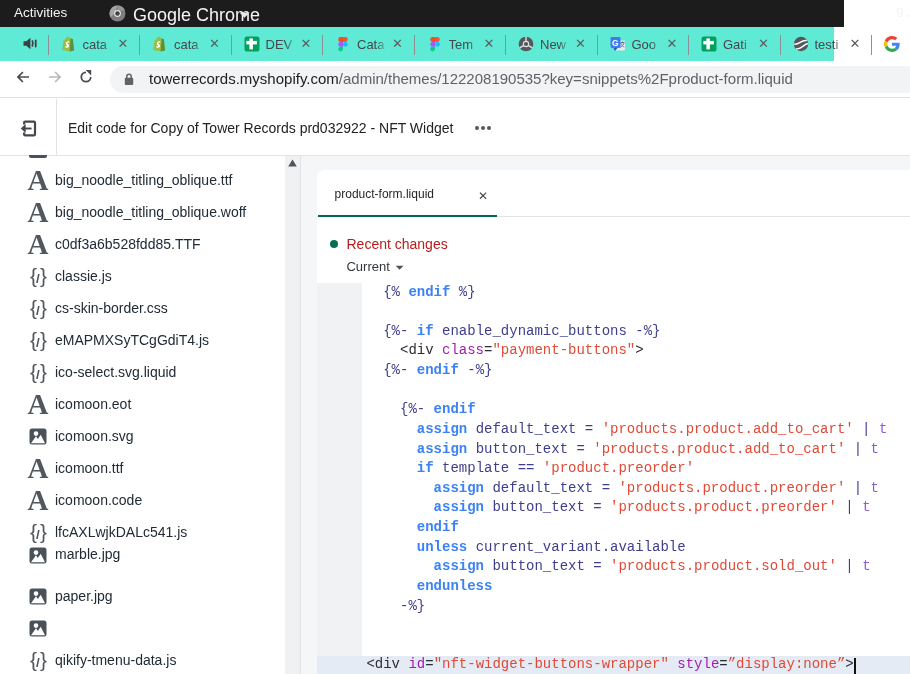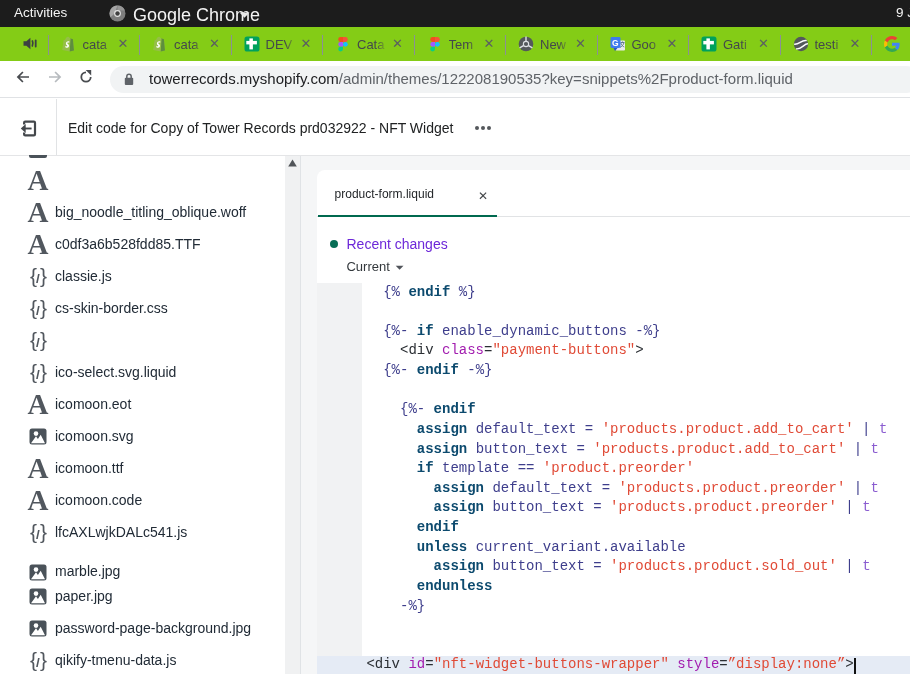--- a/index.html
+++ b/index.html
@@ -1,25 +1,25 @@
 <!DOCTYPE html>
 <html><head>
 <meta charset="utf-8">
 <style>
   * { margin:0; padding:0; box-sizing:border-box; }
   html,body { width:910px; height:674px; overflow:hidden; }
   body { font-family:"Liberation Sans", sans-serif; position:relative; background:#fff; }
   .abs { position:absolute; }
 
   
-  #topbar { left:0; top:0; width:910px; height:27px; background:#1c1c1c; color:#f4f4f4; }
+  #topbar { left:0; top:0; width:844px; height:27px; background:#1c1c1c; color:#f4f4f4; }
   #topbar .txt { position:absolute; font-size:13.5px; top:5px; white-space:nowrap; }
 
   
-  #tabstrip { left:0; top:27px; width:910px; height:34px; background:#84cc16; }
+  #tabstrip { left:0; top:27px; width:834px; height:34px; background:#5eead4; }
   .tabsep { position:absolute; top:8px; width:1px; height:20px; background:#8b9095; }
   .tab { position:absolute; top:0; height:34px; width:91px; }
   .tab .fav { position:absolute; left:13px; top:9px; width:16px; height:16px; }
   .tab .ttl { position:absolute; left:35px; top:9.5px; width:32px; height:16px; font-size:13px; color:#44484c; white-space:nowrap; overflow:hidden;
               -webkit-mask-image:linear-gradient(90deg,#000 60%,transparent 97%); }
   .tab .cls { position:absolute; left:68px; top:9px; width:15px; height:16px; color:#5a5e63; font-size:13px; line-height:16px; text-align:center; }
 
   
   #toolbar { left:0; top:61px; width:910px; height:37px; background:#fff; border-bottom:1px solid #e0e2e5; }
   #urlpill { position:absolute; left:110px; top:4.5px; width:810px; height:27px; border-radius:14px; background:#f1f3f4; }
@@ -45,31 +45,31 @@
   .ficon.fc .sl { font-size:13.5px; font-weight:700; letter-spacing:0; }
   #sscroll { position:absolute; left:285px; top:0; width:15px; height:518px; background:#f0f1f2; }
 
   
   #card { position:absolute; left:316.6px; top:14px; width:594px; height:504px; background:#fff; border-radius:8px 0 0 0; }
   #etabrow { position:absolute; left:0; top:0; width:594px; height:46.5px; border-bottom:1px solid #e1e3e5; }
   #etab { position:absolute; left:18px; top:17px; font-size:12px; color:#1f2225; }
   #etabx { position:absolute; left:161.5px; top:18.5px; font-size:12px; color:#44474a; }
   #eunderline { position:absolute; left:1.4px; top:44.5px; width:179px; height:2.8px; background:#00694f; }
   #rc-dot { position:absolute; left:13.6px; top:70.2px; width:8.2px; height:8.2px; border-radius:50%; background:#076e56; }
-  #rc-t1 { position:absolute; left:29.9px; top:65.5px; font-size:14px; color:#6d28d9; }
+  #rc-t1 { position:absolute; left:29.9px; top:65.5px; font-size:14px; color:#b91c1c; }
   #rc-t2 { position:absolute; left:29.9px; top:89.2px; font-size:13px; color:#33383c; }
 
   
   #codearea { position:absolute; left:316.6px; top:126.6px; width:594px; height:393px; background:#fff;
               font-family:"Liberation Mono", monospace; font-size:14px; line-height:19.63px; }
   #gutterbg { position:absolute; left:0; top:0; width:45.7px; height:393px; background:#f1f2f3; }
   #hlrow { position:absolute; left:0; top:373px; width:594px; height:19.63px; background:#e5ebf5; }
   #gutternums { position:absolute; left:0; top:0; width:31.1px; text-align:right; color:#8f9296; white-space:pre; }
   #codelines { position:absolute; left:49.8px; top:0; white-space:pre; color:#3e3e8c; }
-  #codelines .k { color:#0c4a6e; font-weight:700; }
+  #codelines .k { color:#3b82f6; font-weight:700; }
   #codelines .s { color:#e04a36; }
   #codelines .t { color:#2a2e33; }
   #codelines .a { color:#a21caf; }
   #codelines .p { color:#8a5cd0; }
   #cursor { position:absolute; left:537px; top:375px; width:2px; height:16.5px; background:#111; }
 </style>
 </head>
 <body>
 
 <div class="abs" id="topbar">
@@ -242,39 +242,41 @@
   <div class="hdot" style="left:481px;"></div>
   <div class="hdot" style="left:487px;"></div>
 </div>
 
 <div class="abs" id="workspace">
   <div id="sidebar">
     <div style="position:absolute;left:29px;top:-1px;width:17.5px;height:2.5px;border-radius:0 0 2px 2px;background:#4a5259;"></div>
     <div id="files">
         <div class="frow" style="top:8.5px">
           <div class="ficon fa">A</div>
+          <div class="fname">big_noodle_titling_oblique.ttf</div>
         </div>
         <div class="frow" style="top:40.5px">
           <div class="ficon fa">A</div>
           <div class="fname">big_noodle_titling_oblique.woff</div>
         </div>
         <div class="frow" style="top:72.5px">
           <div class="ficon fa">A</div>
           <div class="fname">c0df3a6b528fdd85.TTF</div>
         </div>
         <div class="frow" style="top:104.5px">
           <div class="ficon fc">{<span class="sl">/</span>}</div>
           <div class="fname">classie.js</div>
         </div>
         <div class="frow" style="top:136.5px">
           <div class="ficon fc">{<span class="sl">/</span>}</div>
           <div class="fname">cs-skin-border.css</div>
         </div>
         <div class="frow" style="top:168.5px">
           <div class="ficon fc">{<span class="sl">/</span>}</div>
+          <div class="fname">eMAPMXSyTCgGdiT4.js</div>
         </div>
         <div class="frow" style="top:200.5px">
           <div class="ficon fc">{<span class="sl">/</span>}</div>
           <div class="fname">ico-select.svg.liquid</div>
         </div>
         <div class="frow" style="top:232.5px">
           <div class="ficon fa">A</div>
           <div class="fname">icomoon.eot</div>
         </div>
         <div class="frow" style="top:264.5px">
@@ -290,21 +292,21 @@
           <div class="fname">icomoon.ttf</div>
         </div>
         <div class="frow" style="top:328.5px">
           <div class="ficon fa">A</div>
           <div class="fname">icomoon.code</div>
         </div>
         <div class="frow" style="top:360.5px">
           <div class="ficon fc">{<span class="sl">/</span>}</div>
           <div class="fname">lfcAXLwjkDALc541.js</div>
         </div>
-        <div class="frow" style="top:400px">
+        <div class="frow" style="top:383px">
           <div class="ficon"><svg width="18" height="17" viewBox="0 0 18 17" style="margin-top:7.5px;margin-left:2px">
               <rect x="0.5" y="0.5" width="17" height="16" rx="2.5" fill="#4a5259"></rect>
               <circle cx="7" cy="5.6" r="2.3" fill="#fff"></circle>
               <path d="M2 15.2 L7 8.3 L8.9 11 L11.7 6.8 L16 15.2 Z" fill="#fff"></path>
             </svg></div>
           <div class="fname">marble.jpg</div>
         </div>
         <div class="frow" style="top:424.5px">
           <div class="ficon"><svg width="18" height="17" viewBox="0 0 18 17" style="margin-top:7.5px;margin-left:2px">
               <rect x="0.5" y="0.5" width="17" height="16" rx="2.5" fill="#4a5259"></rect>
@@ -312,21 +314,20 @@
               <path d="M2 15.2 L7 8.3 L8.9 11 L11.7 6.8 L16 15.2 Z" fill="#fff"></path>
             </svg></div>
           <div class="fname">paper.jpg</div>
         </div>
         <div class="frow" style="top:456.5px">
           <div class="ficon"><svg width="18" height="17" viewBox="0 0 18 17" style="margin-top:7.5px;margin-left:2px">
               <rect x="0.5" y="0.5" width="17" height="16" rx="2.5" fill="#4a5259"></rect>
               <circle cx="7" cy="5.6" r="2.3" fill="#fff"></circle>
               <path d="M2 15.2 L7 8.3 L8.9 11 L11.7 6.8 L16 15.2 Z" fill="#fff"></path>
             </svg></div>
-          <div class="fname">password-page-background.jpg</div>
         </div>
         <div class="frow" style="top:488.5px">
           <div class="ficon fc">{<span class="sl">/</span>}</div>
           <div class="fname">qikify-tmenu-data.js</div>
         </div>
       </div>
   </div>
   <div id="sscroll">
     <svg class="abs" style="left:3px;top:3px;" width="9" height="8" viewBox="0 0 9 8">
         <path d="M4.5 0.5 L8.8 7.5 H0.2 Z" fill="#505458"></path>

